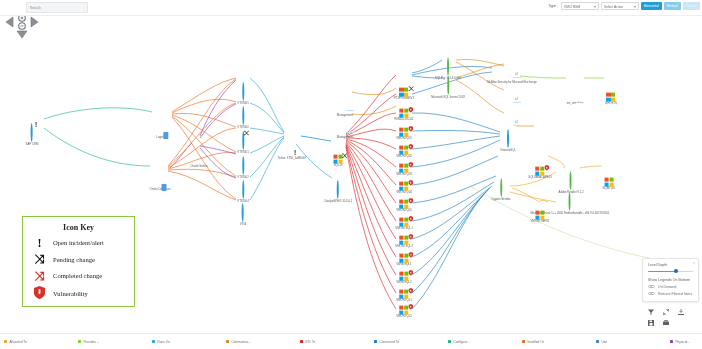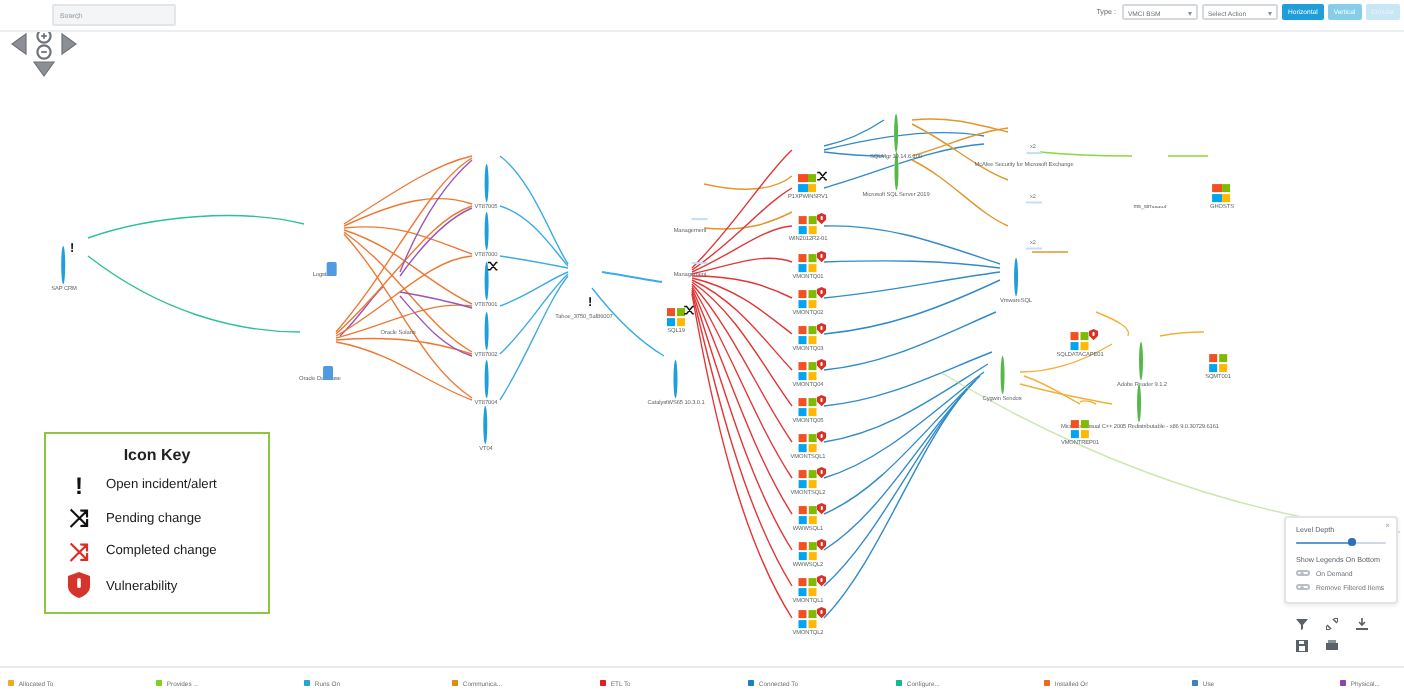--- a/index.html
+++ b/index.html
@@ -91,21 +91,21 @@
   .shield { position:absolute; right:-4.6px; top:-1.4px; width:4.6px; height:5.6px;
       background:#d6332b; clip-path:polygon(50% 0,100% 18%,100% 60%,50% 100%,0 60%,0 18%); }
   .shield::after { content:""; position:absolute; left:1.85px; top:1.1px; width:.9px; height:2.4px;
       background:#fff; border-radius:.4px; }
   .xchg { position:absolute; right:-5.4px; top:-2px; width:6px; height:6px; }
   .xchg svg { display:block; }
   .cnt { font-size:2.8px; color:#6f757b; position:absolute; right:-6px; bottom:.4px; }
 
   
   .iconkey { position:absolute; left:22px; top:216px; width:113px; height:91px;
-      border:1.4px solid #8dc63f; background:#fff; z-index:30; }
+      border:1.4px solid #8dc63f; background:#fff; z-index:30;font-family:Liberation Serif, serif; }
   .iconkey h4 { font-size:8px; color:#222; text-align:center; margin-top:6px; font-weight:bold; }
   .ik-row { display:flex; align-items:center; gap:6px; margin:4.5px 0 0 9px; }
   .ik-ico { width:15px; text-align:center; font-size:12px; line-height:12px; color:#111;
       font-weight:bold; }
   .ik-txt { font-size:6.6px; color:#1b1b1b; }
 
   
   .rpanel { position:absolute; right:3px; top:258px; width:57px; background:#fff;
       border:1px solid #e2e4e6; border-radius:2px; padding:4px 5px 5px; z-index:30;
       box-shadow:0 1px 2px rgba(0,0,0,.08); }

